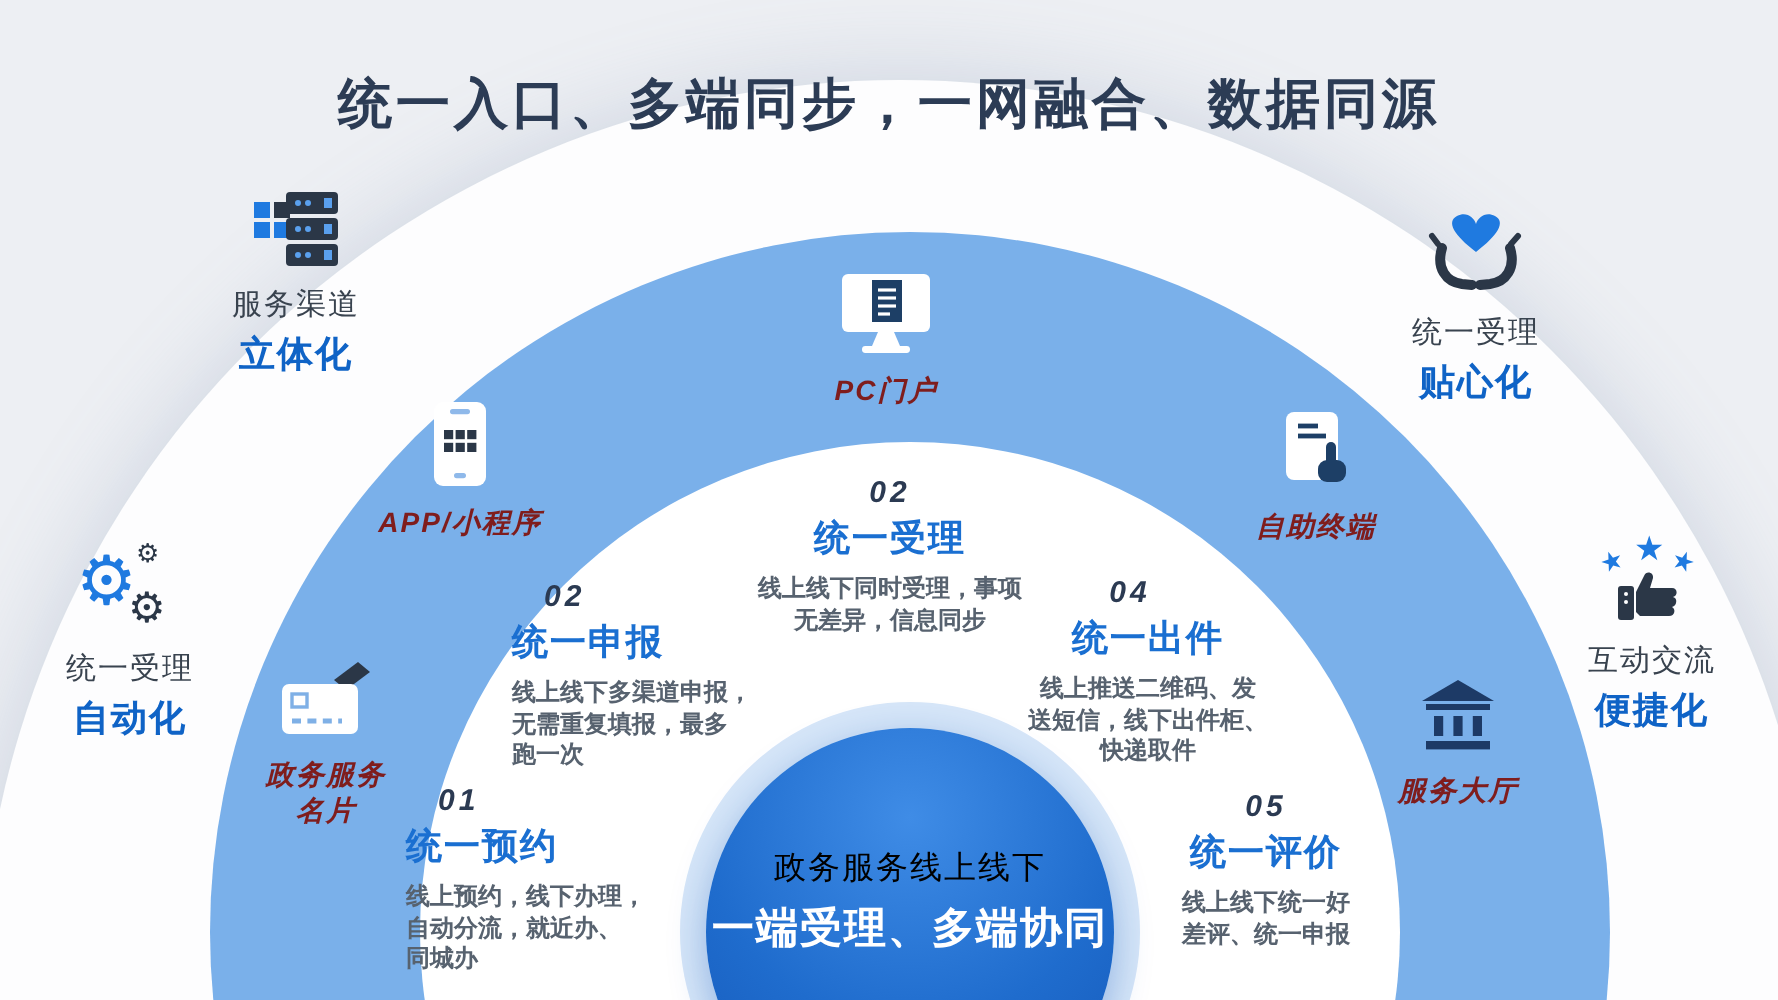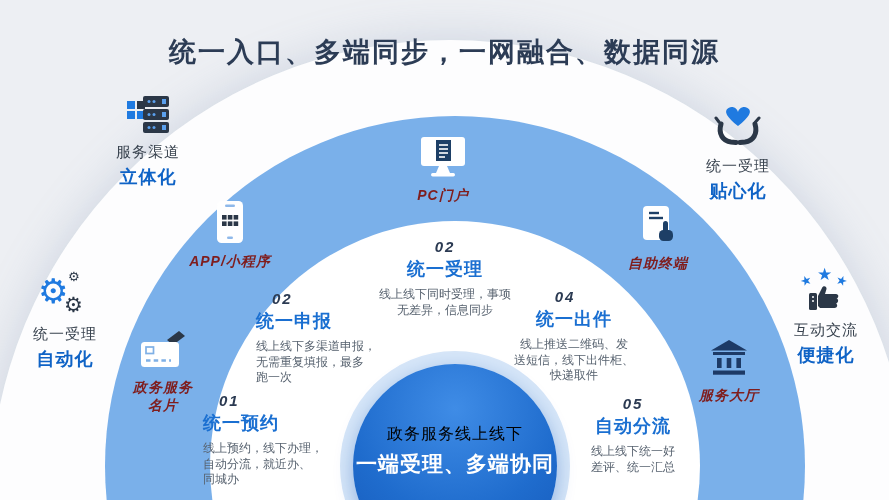--- a/index.html
+++ b/index.html
@@ -40,21 +40,21 @@
     margin-top:8px;letter-spacing:1px;white-space:pre-line;line-height:18px;}
   #ch-pc{left:381px;top:132px;width:124px;}
   #ch-app{left:166px;top:198px;width:128px;}
   #ch-kiosk{left:596px;top:200px;width:124px;}
   #ch-card{left:106px;top:324px;width:114px;}
   #ch-hall{left:667px;top:332px;width:124px;}
 
   .step{position:absolute;}
   .step .num{font-size:15px;font-style:italic;font-weight:800;color:#2b3a52;letter-spacing:2px;}
   .step .stitle{font-size:18px;font-weight:800;color:#1a6fd1;margin-top:2px;letter-spacing:1px;}
-  .step .sdesc{font-size:12px;color:#57626f;line-height:15.5px;margin-top:6px;white-space:pre-line;}
+  .step .sdesc{font-size:12px;color:#57626f;line-height:15.5px;margin-top:6px;white-space:pre-line;font-weight:bold;}
   #step-1{left:203px;top:392px;width:124px;text-align:left;}
   #step-1 .num{margin-left:16px;}
   #step-2{left:256px;top:290px;width:124px;text-align:left;}
   #step-2 .num{margin-left:16px;}
   #step-3{left:360px;top:238px;width:170px;text-align:center;}
   #step-4{left:500px;top:288px;width:148px;text-align:center;}
   #step-4 .num{margin-right:18px;}
   #step-5{left:580px;top:395px;width:106px;text-align:center;}
 
   .gears{position:relative;width:54px;height:48px;}
@@ -249,23 +249,23 @@
   <div class="step" id="step-4">
     <div class="num">04</div>
     <div class="stitle">统一出件</div>
     <div class="sdesc">线上推送二维码、发
 送短信，线下出件柜、
 快递取件</div>
   </div>
 
   <div class="step" id="step-5">
     <div class="num">05</div>
-    <div class="stitle">自动分流</div>
+    <div class="stitle">统一评价</div>
     <div class="sdesc">线上线下统一好
-差评、统一汇总</div>
+差评、统一申报</div>
   </div>
 
   <div class="core-text">
     <div class="core-l1">政务服务线上线下</div>
     <div class="core-l2">一端受理、多端协同</div>
   </div>
 
 </div>
 
 </body></html>

